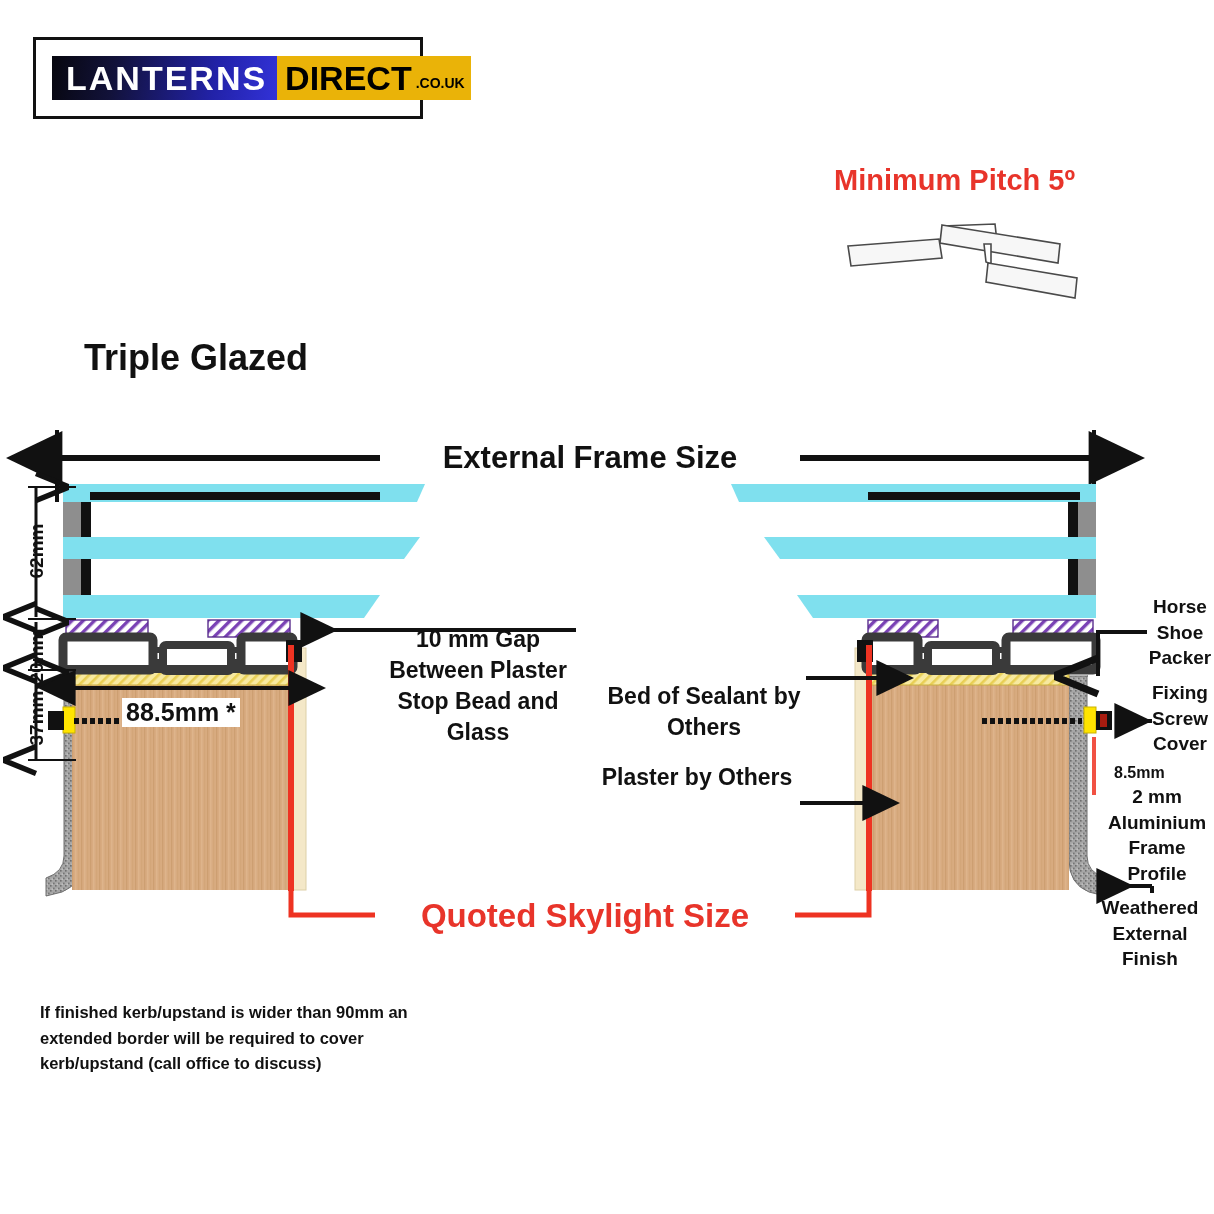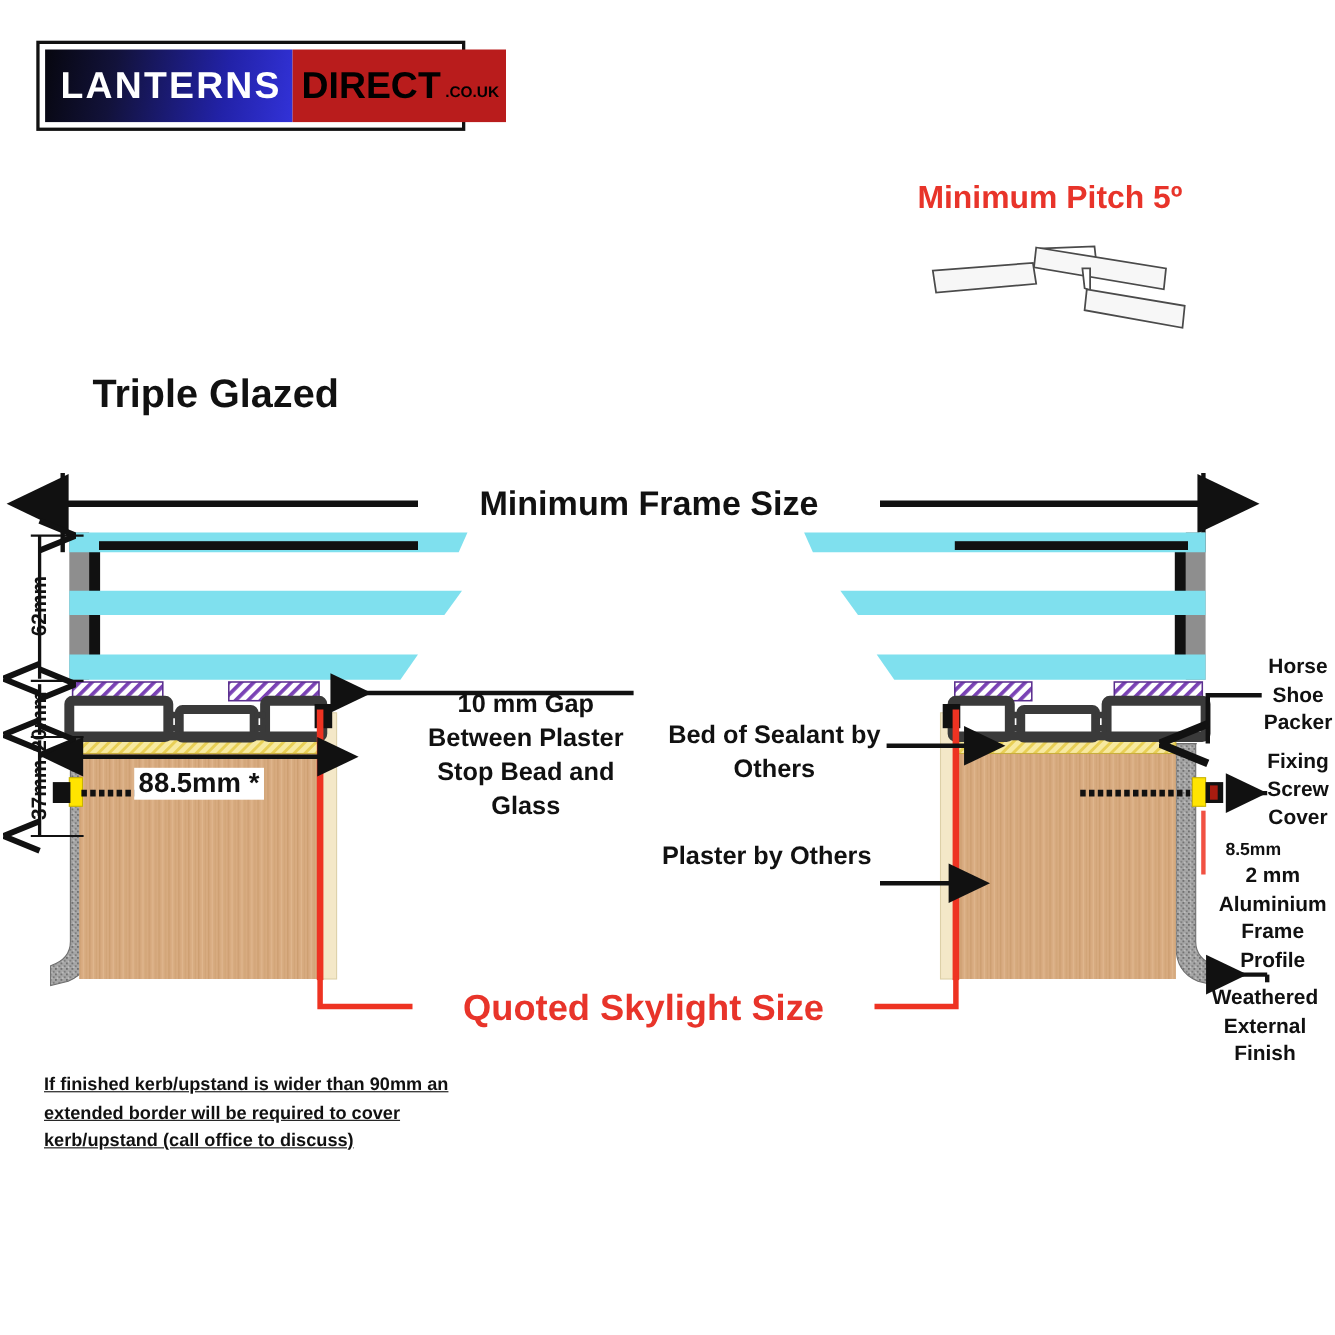--- a/index.html
+++ b/index.html
@@ -9,34 +9,34 @@
     background:#ffffff;
     font-family:"Liberation Sans", sans-serif;
     position:relative;
     overflow:hidden;
   }
   .stage { position:absolute; inset:0; }
 
   
   .logo-box{
     position:absolute; left:33px; top:37px; width:390px; height:82px;
-    border:3px solid #111; background:#fff; padding:5px;
+    border:3px solid #111; background:#fff; padding:16px;
     display:flex; align-items:stretch;
   }
   .logo-inner{ display:flex; align-items:center; width:100%; height:100%; }
   .logo-blue{
     background:linear-gradient(100deg,#07070f 0%,#12123a 28%,#2222a8 72%,#3232d8 100%);
     height:100%; display:flex; align-items:center; padding:0 10px 0 14px;
   }
   .logo-blue span{
     color:#fff; font-weight:700; font-size:34px; letter-spacing:2.0px;
     font-family:"Liberation Sans", sans-serif; line-height:1;
   }
   .logo-white{
-    background:#b91c1c; height:100%; display:flex; align-items:center;
+    background:#eab308; height:100%; display:flex; align-items:center;
     padding:0 6px 0 8px; flex:1;
   }
   .logo-white .dir{
     color:#000; font-weight:800; font-size:34px; letter-spacing:0px; line-height:1;
   }
   .logo-white .couk{
     color:#000; font-weight:800; font-size:14px; letter-spacing:0px;
     margin-left:4px; margin-top:10px;text-align:right;
   }
 
@@ -55,21 +55,21 @@
 
   
   .drawing{ position:absolute; left:0; top:0; width:1214px; height:1214px; }
 
   
   .lbl{ position:absolute; color:#111; font-weight:700; text-align:center; line-height:1.35; }
   .lbl-ext{
     left:380px; top:437px; width:420px; font-size:31px; background:#fff; padding:0 6px;
   }
   .lbl-gap{ left:366px; top:624px; width:224px; font-size:23px; }
-  .lbl-sealant{ left:594px; top:652px; width:220px; font-size:23px; }
+  .lbl-sealant{ left:594px; top:681px; width:220px; font-size:23px; }
   .lbl-plaster{ left:600px; top:762px; width:194px; font-size:23px; }
   .lbl-horse{ left:1134px; top:594px; width:92px; font-size:19px; }
   .lbl-fixing{ left:1134px; top:680px; width:92px; font-size:19px; }
   .lbl-85{ left:1092px; top:762px; width:72px; font-size:16px; text-align:left;padding-left:22px; }
   .lbl-alu{ left:1097px; top:784px; width:120px; font-size:19px; }
   .lbl-weather{ left:1090px; top:895px; width:120px; font-size:19px; }
 
   .lbl-quoted{
     position:absolute; left:375px; top:897px; width:420px;
     color:#e8342a; font-weight:700; font-size:33px; text-align:center;
@@ -83,22 +83,22 @@
   .dim-62{ left:7px; top:540px; width:60px; text-align:center; }
   .dim-20{ left:7px; top:645px; width:60px; text-align:center; }
   .dim-37{ left:7px; top:707px; width:60px; text-align:center; }
 
   .dim-885{
     position:absolute; left:122px; top:698px; font-size:25px;
     font-weight:700; color:#111; white-space:nowrap; background:#fff; padding:0 4px;
   }
 
   .footnote{
-    position:absolute; left:40px; top:974px; width:400px;
-    color:#111; font-weight:700; font-size:16.5px; line-height:1.55;text-decoration:underline;
+    position:absolute; left:40px; top:1000px; width:400px;
+    color:#111; font-weight:700; font-size:16.5px; line-height:1.55;
   }
 </style>
 </head>
 <body>
 
 <div class="stage">
 
   <div class="logo-box">
     <div class="logo-inner">
       <div class="logo-blue">
@@ -273,21 +273,21 @@
 
       <line x1="800" y1="803" x2="864" y2="803" stroke="#111" stroke-width="4" marker-end="url(#arrR)"></line>
     </g>
 
     <g stroke="#ee3322" stroke-width="5" fill="none">
       <path d="M291,888 L291,915 L380,915"></path>
       <path d="M869,888 L869,915 L790,915"></path>
     </g>
   </svg>
 
-  <div class="lbl lbl-ext">Minimum Frame Size</div>
+  <div class="lbl lbl-ext">External Frame Size</div>
 
   <div class="dim-v dim-62">62mm</div>
   <div class="dim-v dim-20">20mm</div>
   <div class="dim-v dim-37">37mm</div>
   <div class="dim-885">88.5mm *</div>
 
   <div class="lbl lbl-gap">10 mm Gap Between Plaster Stop Bead and Glass</div>
   <div class="lbl lbl-sealant">Bed of Sealant by Others</div>
   <div class="lbl lbl-plaster">Plaster by Others</div>
 

